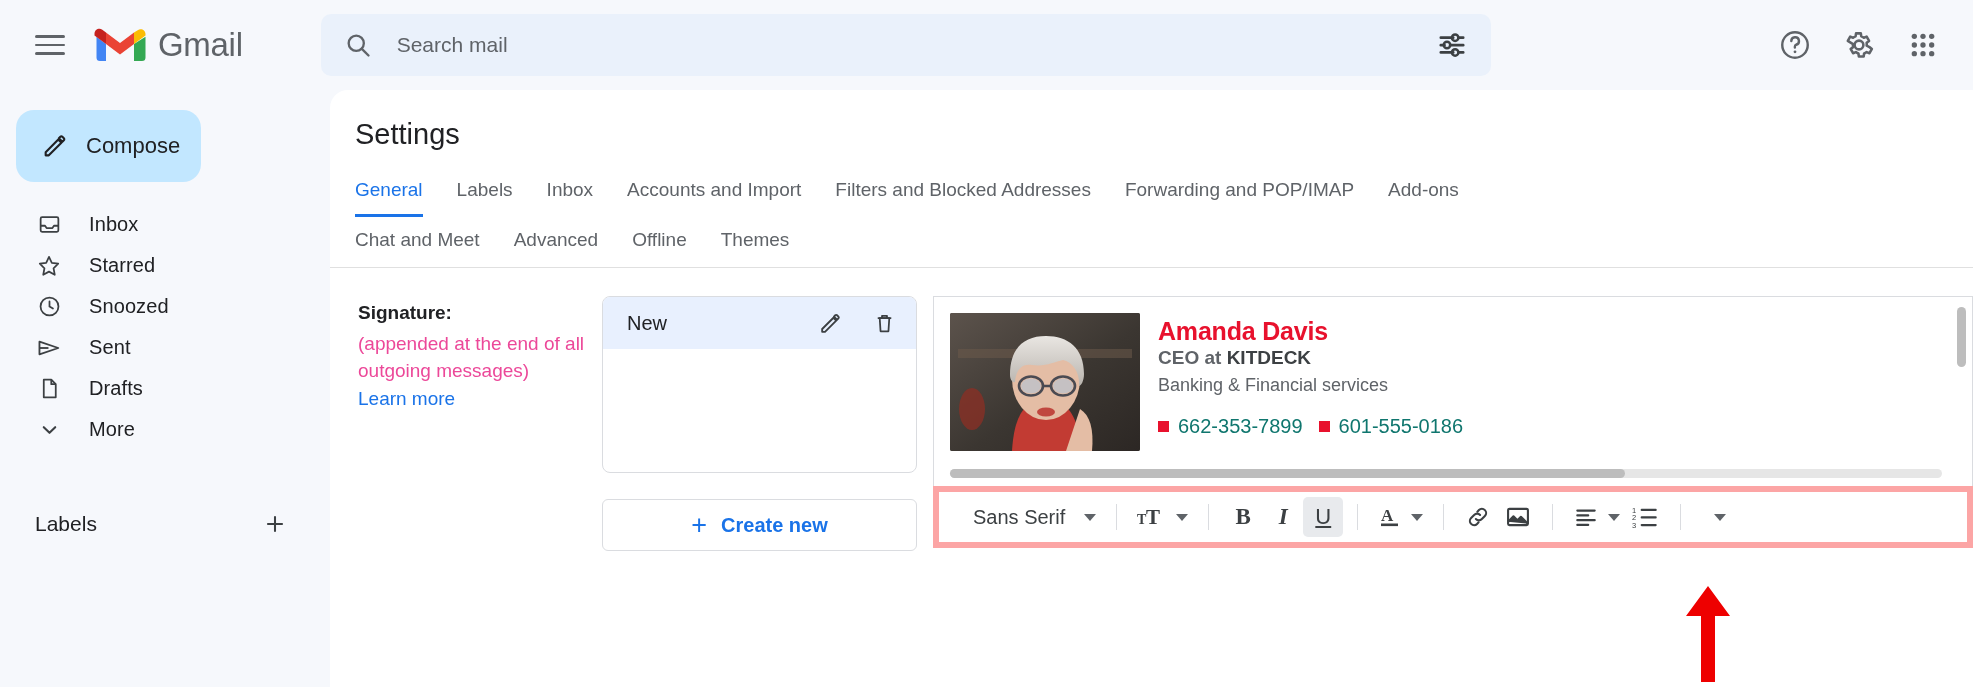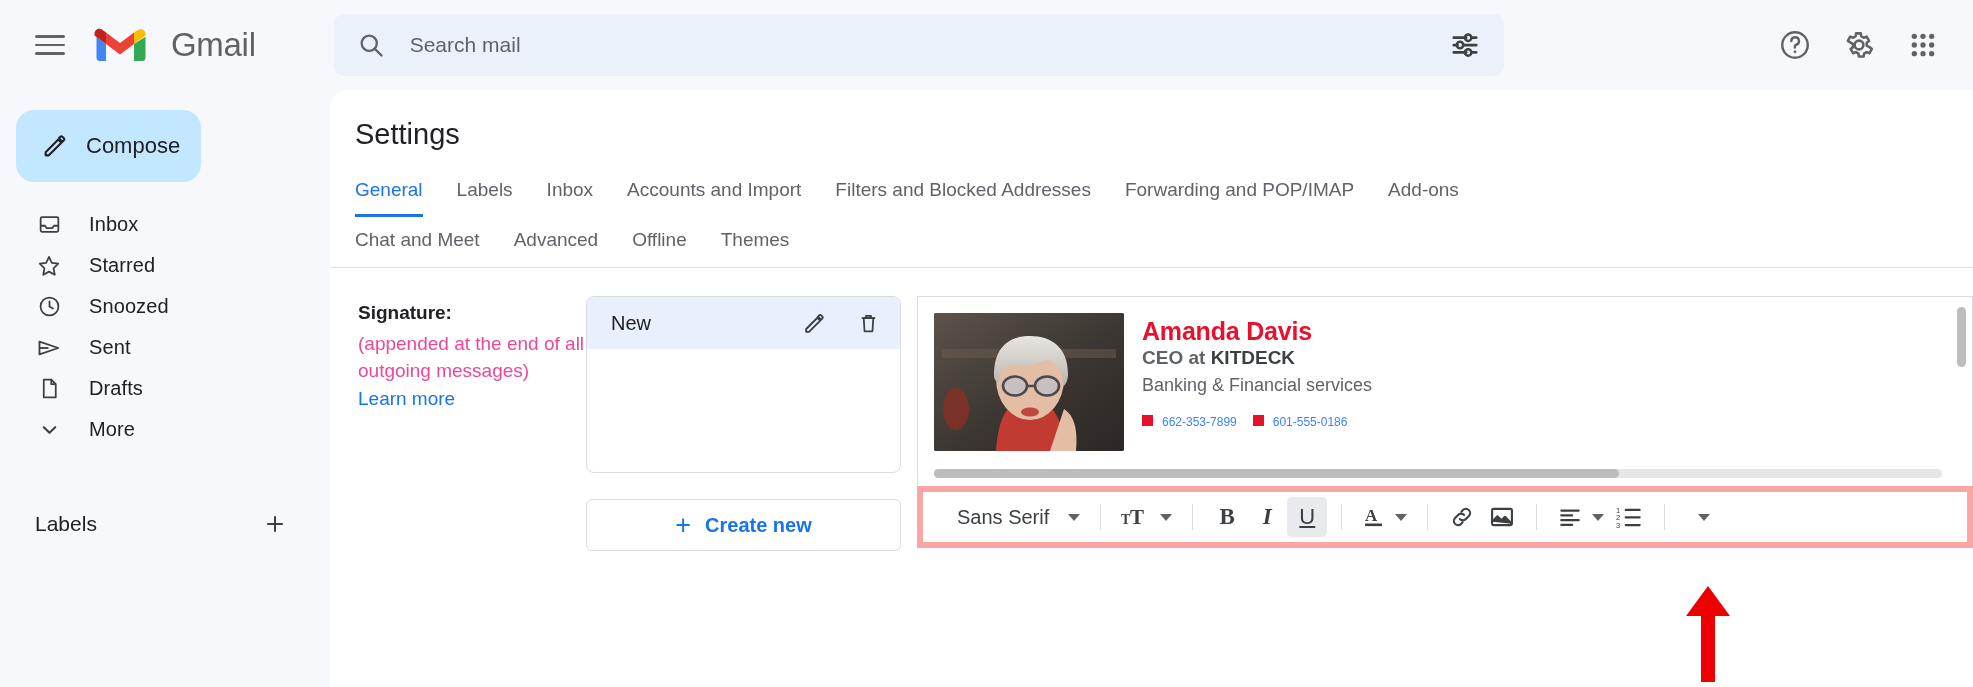--- a/index.html
+++ b/index.html
@@ -23,21 +23,21 @@
     width: 60px; height: 60px; margin-left: 20px;
     display: flex; align-items: center; justify-content: center;
     border-radius: 50%; cursor: pointer;
   }
   .ham-lines { width: 30px; height: 20px; display: flex; flex-direction: column; justify-content: space-between; }
   .ham-lines span { display: block; height: 2.6px; background: #5f6368; border-radius: 2px; }
 
   .brand { display: flex; align-items: center; margin-left: 14px; cursor: pointer; }
   .brand-logo { width: 52px; height: 40px; }
   .brand-text {
-    font-size: 33px; color: #5f6368; margin-left: 25px; letter-spacing: -0.3px;
+    font-size: 33px; color: #5f6368; margin-left: 12px; letter-spacing: -0.3px;
     font-family: "Liberation Sans", sans-serif;
   }
 
   .searchwrap {
     margin-left: 78px;
     width: 1170px; height: 62px;
     background: #eaf1fb;
     border-radius: 10px;
     display: flex; align-items: center;
     padding: 0 22px;
@@ -118,21 +118,21 @@
   .tabrow.row2 { margin-top: 6px; }
   .tab {
     font-size: 19px; color: #5f6368;
     padding: 6px 0 13px 0; margin-right: 34px;
     cursor: pointer; white-space: nowrap;
     border-bottom: 3px solid transparent;
     font-family: "Liberation Sans", sans-serif;
   }
   .tab.active { color: #1a73e8; border-bottom-color: #1a73e8; }
 
-  .content { flex: 1; display: flex; padding: 28px 0 0 28px; min-height: 0; }
+  .content { flex: 1; display: flex; padding: 28px 0 0 28px; min-height: 0; gap: 16px; }
 
   .sig-label-col { width: 228px; flex: 0 0 228px; padding-top: 6px; }
   .sig-label-title { font-size: 19px; font-weight: bold; color: #202124; }
   .sig-label-sub { font-size: 19px; color: #ec4899; margin-top: 7px; line-height: 1.42; }
   .sig-learn { font-size: 19px; color: #1a73e8; margin-top: 3px; cursor: pointer; display: inline-block; }
 
   .sig-editor-col { flex: 1; display: flex; min-width: 0; }
 
   .sig-list {
     width: 315px; flex: 0 0 315px;
@@ -167,21 +167,21 @@
     width: 190px; height: 138px; flex: 0 0 190px;
     border-radius: 2px; overflow: hidden; position: relative;
     background: #4b4440;
   }
   .sig-text { margin-left: 18px; padding-top: 4px; }
   .sig-name { font-size: 25px; font-weight: bold; color: #e8112d; letter-spacing: -0.2px; }
   .sig-role { font-size: 19px; font-weight: bold; color: #5f6368; margin-top: 1px; }
   .sig-role b { color: #3c4043; }
   .sig-industry { font-size: 18px; color: #5f6368; margin-top: 6px; }
   .sig-phones { display: flex; align-items: center; gap: 16px; margin-top: 19px; }
-  .phone { display: flex; gap: 9px; font-size: 12px; color: #3b82f6; }
+  .phone { display: flex; align-items: center; gap: 9px; font-size: 20px; color: #0f766e; }
   .sqbullet { width: 11px; height: 11px; background: #e8112d; display: inline-block; }
 
   .hscroll {
     position: absolute; left: 16px; right: 30px; bottom: 8px;
     height: 9px; background: #e6e6e6; border-radius: 5px;
   }
   .hscroll-thumb { width: 68%; height: 100%; background: #bdbdbd; border-radius: 5px; }
   .vscroll {
     position: absolute; right: 6px; top: 10px;
     width: 9px; height: 60px; background: #bdbdbd; border-radius: 5px;

